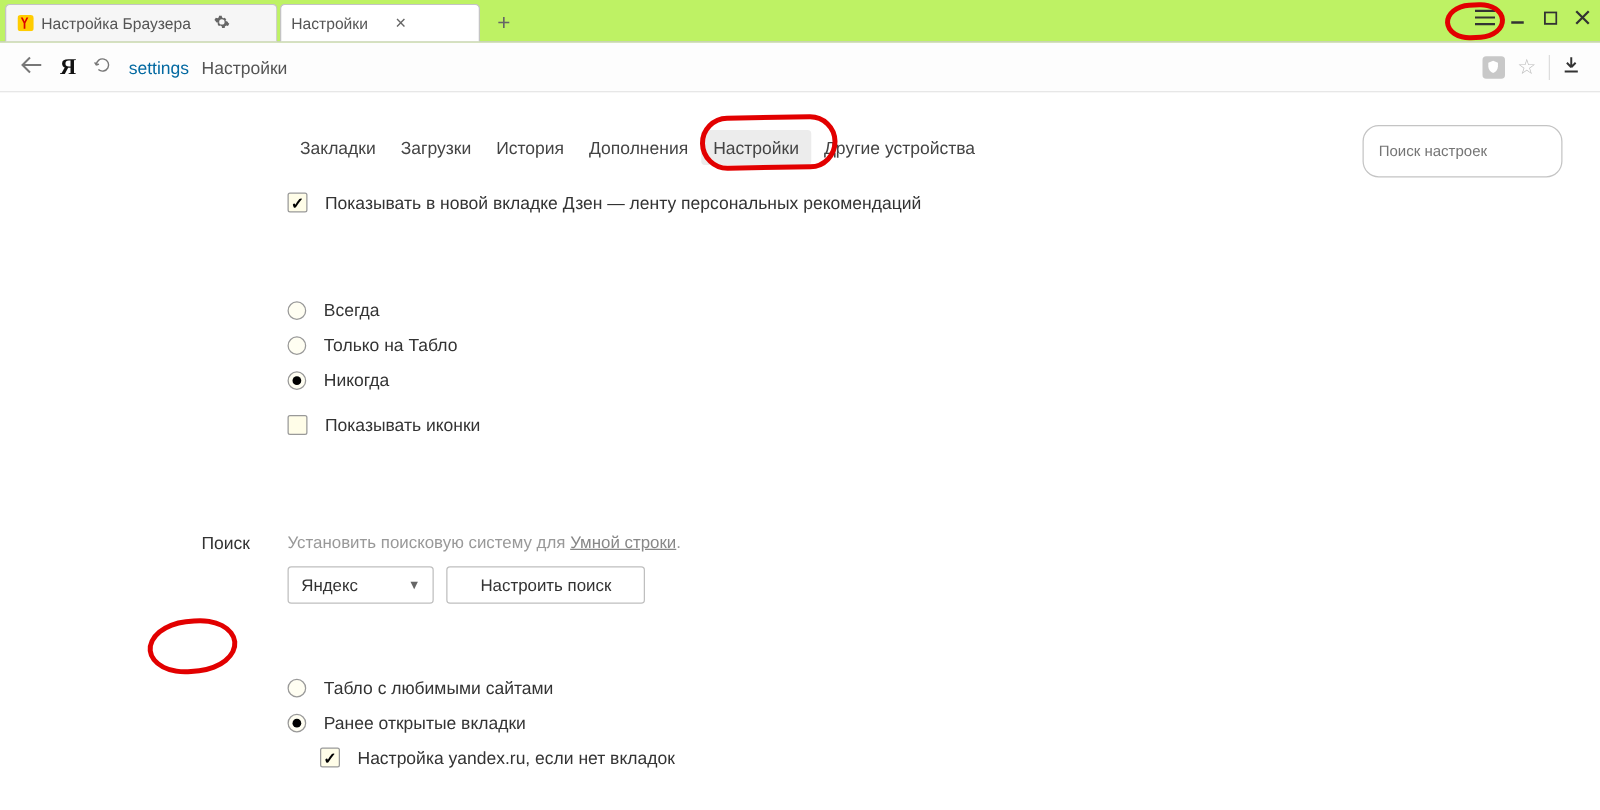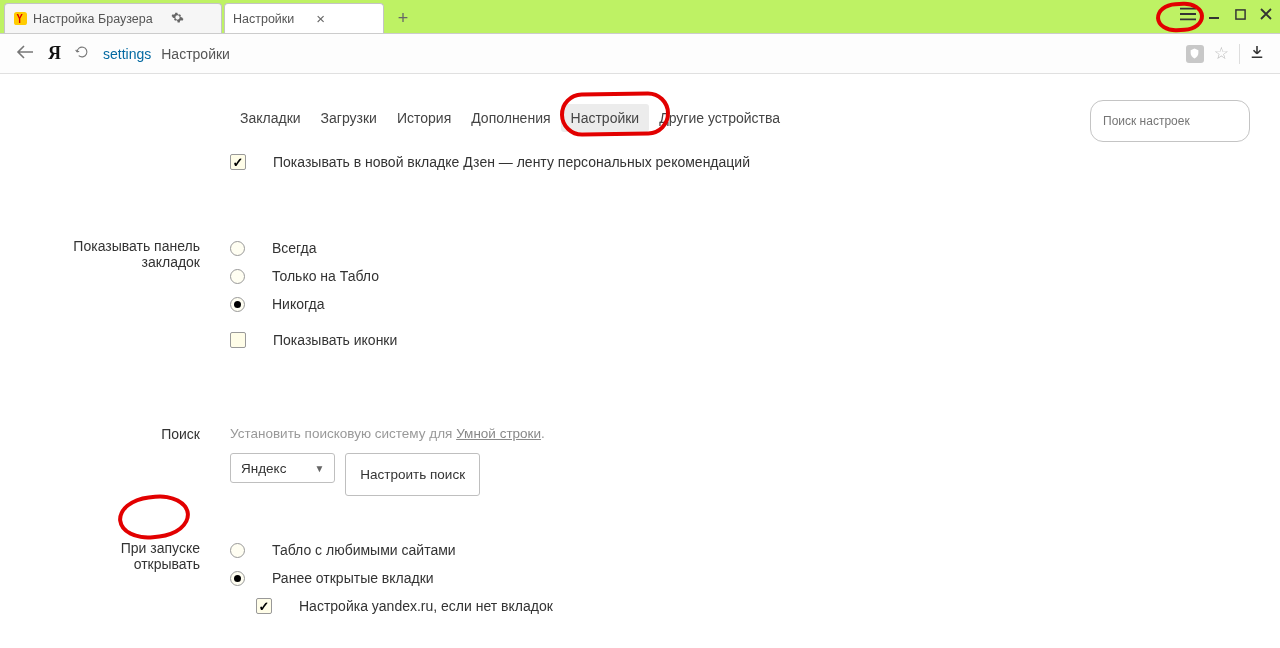--- a/index.html
+++ b/index.html
@@ -32,34 +32,34 @@
   .topnav .nav-item { padding:6px 10px; border-radius:3px; }
   .topnav .nav-item.current { background:#ececec; }
   .search-wrap { position:absolute; right:30px; top:26px; }
   .search-wrap input { width:160px; height:42px; border:1px solid #c4c4c4; border-radius:13px; padding:0 12px; font-size:12px; color:#ef4444; outline:none; }
 
   .content { position:absolute; left:0; right:0; top:80px; bottom:0; }
   .section-label { position:absolute; width:200px; text-align:right; font-size:14px; color:#333; }
   .options { position:absolute; left:230px; right:40px; }
 
   
-  .chk, .rad { display:flex; align-items:center; gap:27px; margin-bottom:12px; font-size:14px; color:#333; }
+  .chk, .rad { display:flex; align-items:center; gap:14px; margin-bottom:12px; font-size:14px; color:#333; }
   .chk-sub { margin-left:26px; }
   .chkbox { width:16px; height:16px; border:1px solid #999; border-radius:2px; display:inline-flex; align-items:center; justify-content:center; background:#fffde8; }
   .chkbox.checked::after { content:"✓"; font-size:13px; color:#000; font-weight:bold; line-height:1; }
   .radio { width:15px; height:15px; border:1px solid #999; border-radius:50%; display:inline-flex; align-items:center; justify-content:center; background:#fffef2; }
   .radio.selected::after { content:""; width:7px; height:7px; background:#000; border-radius:50%; }
 
   .hint { color:#999; font-size:13.5px; }
   .hint .uline { text-decoration:underline; color:#888; }
 
   .row-controls { display:flex; gap:10px; margin-top:12px; }
-  .select { height:30px; border:1px solid #bfbfbf; border-radius:3px; background:#fff; display:flex; align-items:center; padding:0 10px; gap:28px; font-size:13.5px; }
+  .select { height:30px; border:1px solid #bfbfbf; border-radius:3px; background:#fff; display:flex; align-items:center; padding:0 10px; gap:40px; font-size:13.5px; }
   .select .caret { font-size:10px; color:#666; }
-  .btn { height:43px; border:1px solid #bfbfbf; border-radius:3px; background:#fff; display:flex; align-items:center; padding:0 14px; font-size:13.5px; }
+  .btn { height:30px; border:1px solid #bfbfbf; border-radius:3px; background:#fff; display:flex; align-items:center; padding:0 26px; font-size:13.5px; }
 
   
   .scribble { position:absolute; border:4px solid #e20000; border-radius:50%/60%; transform:rotate(-3deg); pointer-events:none; }
   .scribble.tab-menu { width:48px; height:30px; right:76px; top:2px; }
   .scribble.nav-settings { width:110px; height:44px; left:560px; top:92px; border-radius:22px; transform:rotate(-1deg); }
   .scribble.search-label { width:72px; height:44px; left:118px; top:495px; border-radius:50%/55%; transform:rotate(-6deg); }
 </style>
 </head>
 <body>
 
@@ -156,24 +156,20 @@
 
   <div class="content">
 
     <div class="options" style="top:0;">
       <label class="chk">
         <span class="chkbox checked"></span>
         <span>Показывать в новой вкладке Дзен — ленту персональных рекомендаций</span>
       </label>
     </div>
 
-    <div class="section-label" style="top:84px;">
-      <div>Показывать панель</div>
-      <div>закладок</div>
-    </div>
     <div class="options" style="top:86px;">
       <label class="rad">
         <span class="radio"></span>
         <span>Всегда</span>
       </label>
       <label class="rad">
         <span class="radio"></span>
         <span>Только на Табло</span>
       </label>
       <label class="rad">
@@ -196,24 +192,20 @@
       </div>
       <div class="row-controls">
         <div class="select">
           <span>Яндекс</span>
           <span class="caret">▼</span>
         </div>
         <div class="btn">Настроить поиск</div>
       </div>
     </div>
 
-    <div class="section-label" style="top:386px;">
-      <div>При запуске</div>
-      <div>открывать</div>
-    </div>
     <div class="options" style="top:388px;">
       <label class="rad">
         <span class="radio"></span>
         <span>Табло с любимыми сайтами</span>
       </label>
       <label class="rad">
         <span class="radio selected"></span>
         <span>Ранее открытые вкладки</span>
       </label>
       <label class="chk chk-sub">

